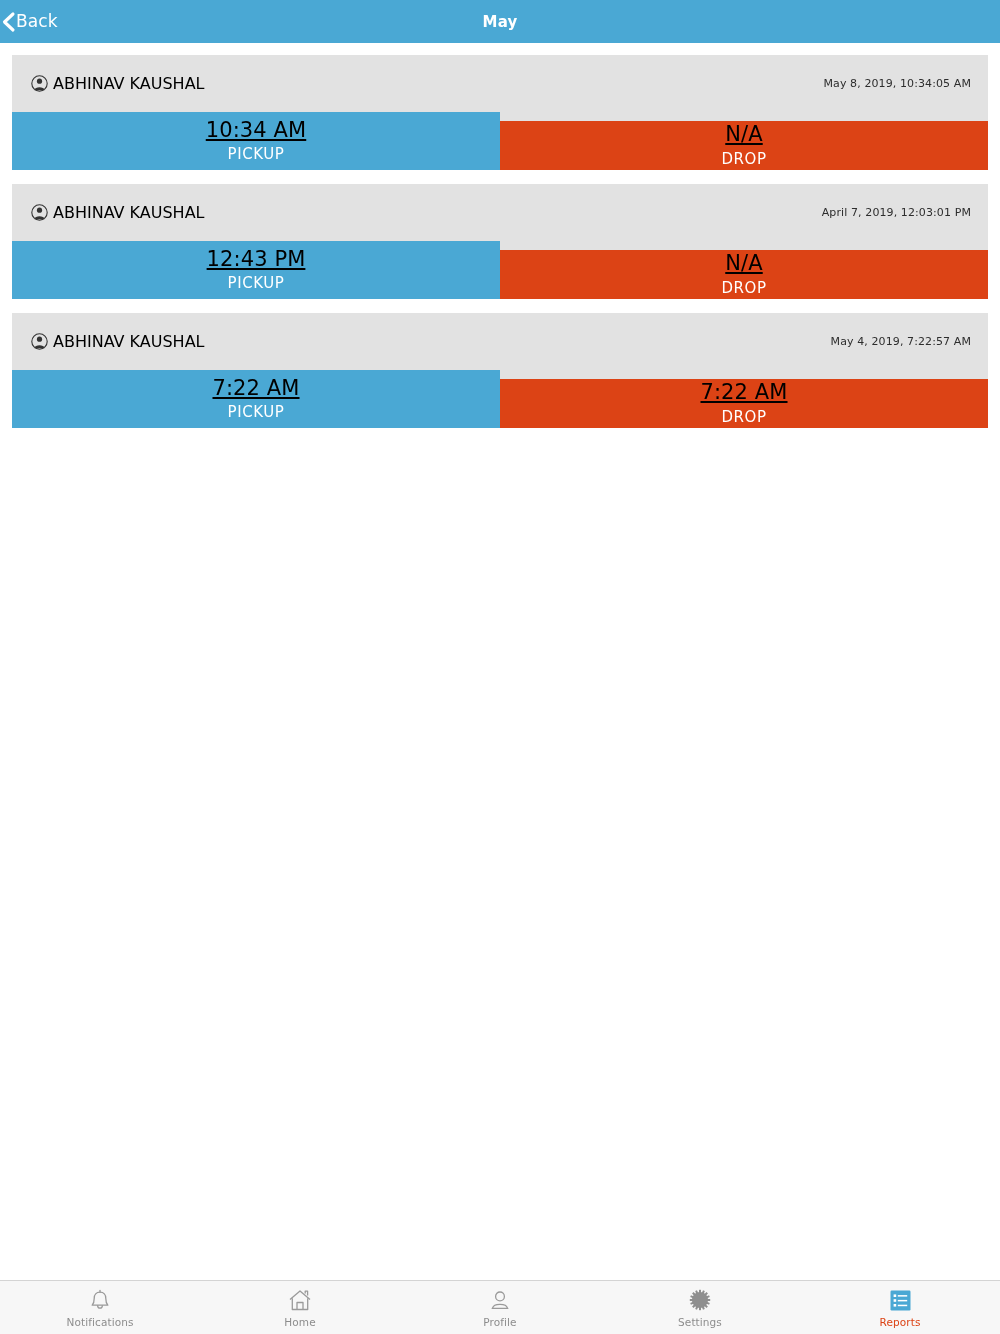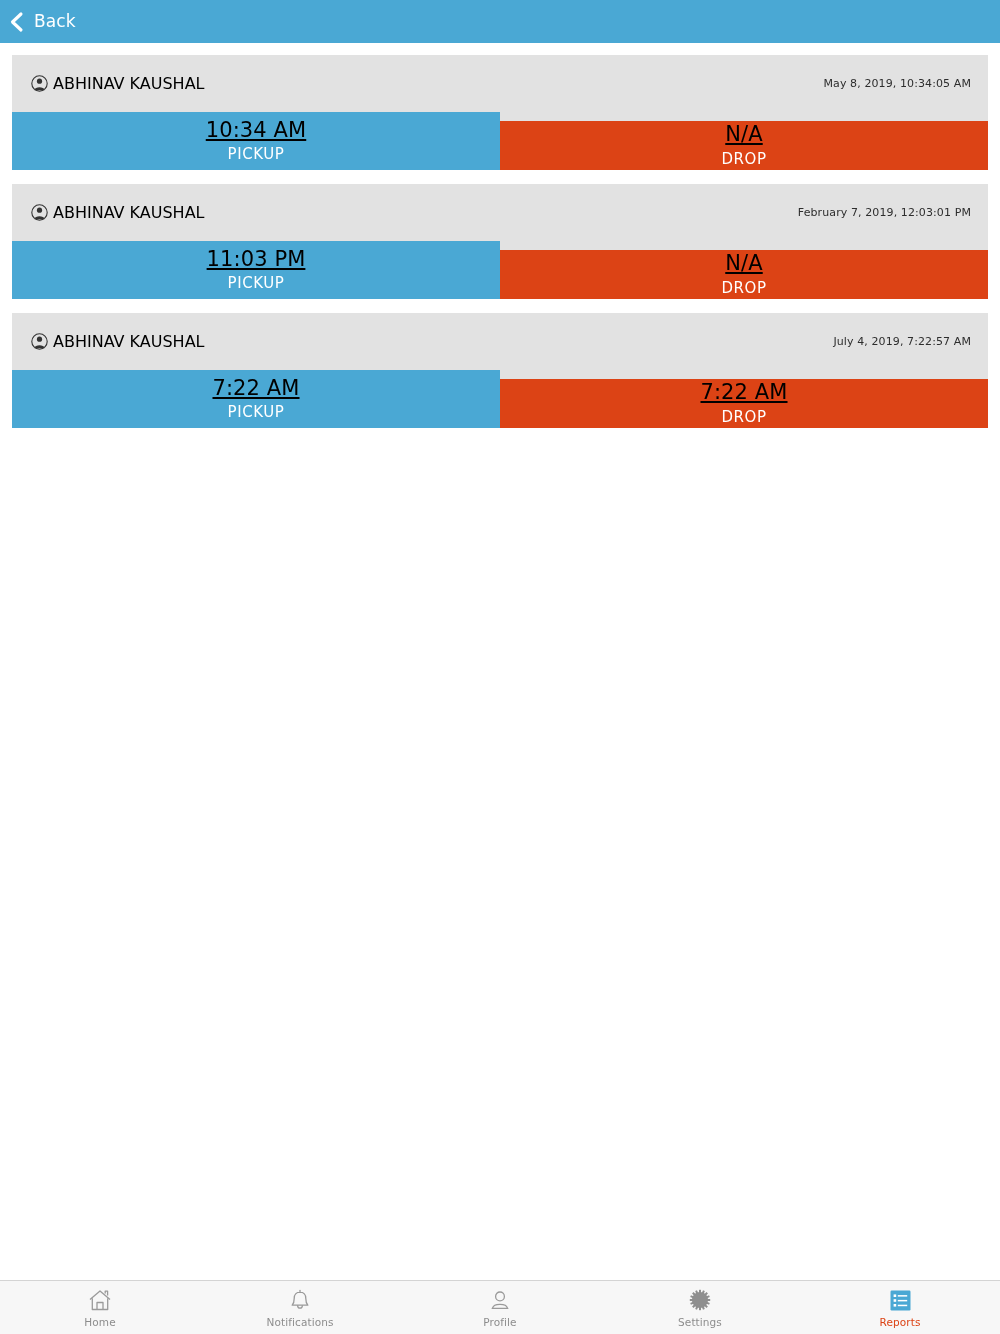--- a/index.html
+++ b/index.html
@@ -24,22 +24,21 @@
     position: relative;
     height: 43px;
     background: #4AA8D4;
     flex: 0 0 43px;
     display: flex;
     align-items: center;
   }
   .back-btn {
     display: flex;
     align-items: center;
-    gap: 10px;
-    padding-left: 8px;
+    gap: 0;
     height: 100%;
     cursor: pointer;
   }
   .chevron-left {
     width: 16px;
     height: 22px;
     position: relative;
     flex: 0 0 16px;
   }
   .chevron-left svg { display: block; }
@@ -164,20 +163,21 @@
 
   <div class="navbar">
     <div class="back-btn">
       <span class="chevron-left">
         <svg width="16" height="22" viewBox="0 0 16 22" fill="none" xmlns="http://www.w3.org/2000/svg">
           <path d="M13 3 L4.5 11 L13 19" stroke="#ffffff" stroke-width="3.1" stroke-linecap="round" stroke-linejoin="round"></path>
         </svg>
       </span>
       <span class="back-label">Back</span>
     </div>
+    <div class="nav-title">May</div>
   </div>
 
   <div class="content">
 
     <div class="card">
       <div class="card-header">
         <div class="who">
           <span class="person-icon">
             <svg width="17" height="17" viewBox="0 0 17 17" xmlns="http://www.w3.org/2000/svg">
               <circle cx="8.5" cy="8.5" r="7.7" fill="none" stroke="#333333" stroke-width="1.1"></circle>
@@ -206,25 +206,25 @@
         <div class="who">
           <span class="person-icon">
             <svg width="17" height="17" viewBox="0 0 17 17" xmlns="http://www.w3.org/2000/svg">
               <circle cx="8.5" cy="8.5" r="7.7" fill="none" stroke="#333333" stroke-width="1.1"></circle>
               <circle cx="8.5" cy="6.2" r="2.6" fill="#333333"></circle>
               <path d="M3.4 15.2 C3.9 11.4 13.1 11.4 13.6 15.2 Z" fill="#333333"></path>
             </svg>
           </span>
           <span>ABHINAV KAUSHAL</span>
         </div>
-        <div class="stamp">February 7, 2019, 12:03:01 PM</div>
+        <div class="stamp">April 7, 2019, 12:03:01 PM</div>
       </div>
       <div class="card-bars">
         <div class="bar pickup">
-          <div class="bar-time">11:03 PM</div>
+          <div class="bar-time">12:43 PM</div>
           <div class="bar-label">PICKUP</div>
         </div>
         <div class="bar drop">
           <div class="bar-time">N/A</div>
           <div class="bar-label">DROP</div>
         </div>
       </div>
     </div>
 
     <div class="card">
@@ -232,59 +232,59 @@
         <div class="who">
           <span class="person-icon">
             <svg width="17" height="17" viewBox="0 0 17 17" xmlns="http://www.w3.org/2000/svg">
               <circle cx="8.5" cy="8.5" r="7.7" fill="none" stroke="#333333" stroke-width="1.1"></circle>
               <circle cx="8.5" cy="6.2" r="2.6" fill="#333333"></circle>
               <path d="M3.4 15.2 C3.9 11.4 13.1 11.4 13.6 15.2 Z" fill="#333333"></path>
             </svg>
           </span>
           <span>ABHINAV KAUSHAL</span>
         </div>
-        <div class="stamp">July 4, 2019, 7:22:57 AM</div>
+        <div class="stamp">May 4, 2019, 7:22:57 AM</div>
       </div>
       <div class="card-bars">
         <div class="bar pickup">
           <div class="bar-time">7:22 AM</div>
           <div class="bar-label">PICKUP</div>
         </div>
         <div class="bar drop">
           <div class="bar-time">7:22 AM</div>
           <div class="bar-label">DROP</div>
         </div>
       </div>
     </div>
 
   </div>
 
   <div class="tabbar">
+
+    <div class="tab">
+      <span class="tab-icon">
+        <svg width="22" height="23" viewBox="0 0 22 23" fill="none" xmlns="http://www.w3.org/2000/svg">
+          <path d="M11 3.2 C7.2 3.2 5.2 6 5.2 9.4 C5.2 13.8 3.2 16.2 3.2 16.2 H18.8 C18.8 16.2 16.8 13.8 16.8 9.4 C16.8 6 14.8 3.2 11 3.2 Z" stroke="#9a9a9a" stroke-width="1.3" stroke-linejoin="round"></path>
+          <path d="M11 3.2 V1.4" stroke="#9a9a9a" stroke-width="1.3" stroke-linecap="round"></path>
+          <path d="M8.6 16.2 C8.6 18 9.6 19.2 11 19.2 C12.4 19.2 13.4 18 13.4 16.2" stroke="#9a9a9a" stroke-width="1.3" stroke-linejoin="round"></path>
+        </svg>
+      </span>
+      <span class="tab-label">Notifications</span>
+    </div>
 
     <div class="tab">
       <span class="tab-icon">
         <svg width="24" height="23" viewBox="0 0 24 23" fill="none" xmlns="http://www.w3.org/2000/svg">
           <path d="M2 10.5 L12 2 L22 10.5" stroke="#9a9a9a" stroke-width="1.3" stroke-linejoin="round"></path>
           <path d="M4.3 9.2 V20.5 H19.7 V9.2" stroke="#9a9a9a" stroke-width="1.3" stroke-linejoin="round"></path>
           <path d="M9 20.5 V13.5 H15 V20.5" stroke="#9a9a9a" stroke-width="1.3" stroke-linejoin="round"></path>
           <path d="M17.2 4.4 V2.2 H19.6 V6.4" stroke="#9a9a9a" stroke-width="1.3" stroke-linejoin="round"></path>
         </svg>
       </span>
       <span class="tab-label">Home</span>
-    </div>
-
-    <div class="tab">
-      <span class="tab-icon">
-        <svg width="22" height="23" viewBox="0 0 22 23" fill="none" xmlns="http://www.w3.org/2000/svg">
-          <path d="M11 3.2 C7.2 3.2 5.2 6 5.2 9.4 C5.2 13.8 3.2 16.2 3.2 16.2 H18.8 C18.8 16.2 16.8 13.8 16.8 9.4 C16.8 6 14.8 3.2 11 3.2 Z" stroke="#9a9a9a" stroke-width="1.3" stroke-linejoin="round"></path>
-          <path d="M11 3.2 V1.4" stroke="#9a9a9a" stroke-width="1.3" stroke-linecap="round"></path>
-          <path d="M8.6 16.2 C8.6 18 9.6 19.2 11 19.2 C12.4 19.2 13.4 18 13.4 16.2" stroke="#9a9a9a" stroke-width="1.3" stroke-linejoin="round"></path>
-        </svg>
-      </span>
-      <span class="tab-label">Notifications</span>
     </div>
 
     <div class="tab">
       <span class="tab-icon">
         <svg width="22" height="23" viewBox="0 0 22 23" fill="none" xmlns="http://www.w3.org/2000/svg">
           <circle cx="11" cy="7.4" r="4.4" stroke="#9a9a9a" stroke-width="1.3"></circle>
           <path d="M3.6 19.2 C4.6 14.2 17.4 14.2 18.4 19.2" stroke="#9a9a9a" stroke-width="1.3" stroke-linecap="round"></path>
           <path d="M3.2 19.4 H18.8" stroke="#9a9a9a" stroke-width="1.3" stroke-linecap="round"></path>
         </svg>
       </span>

